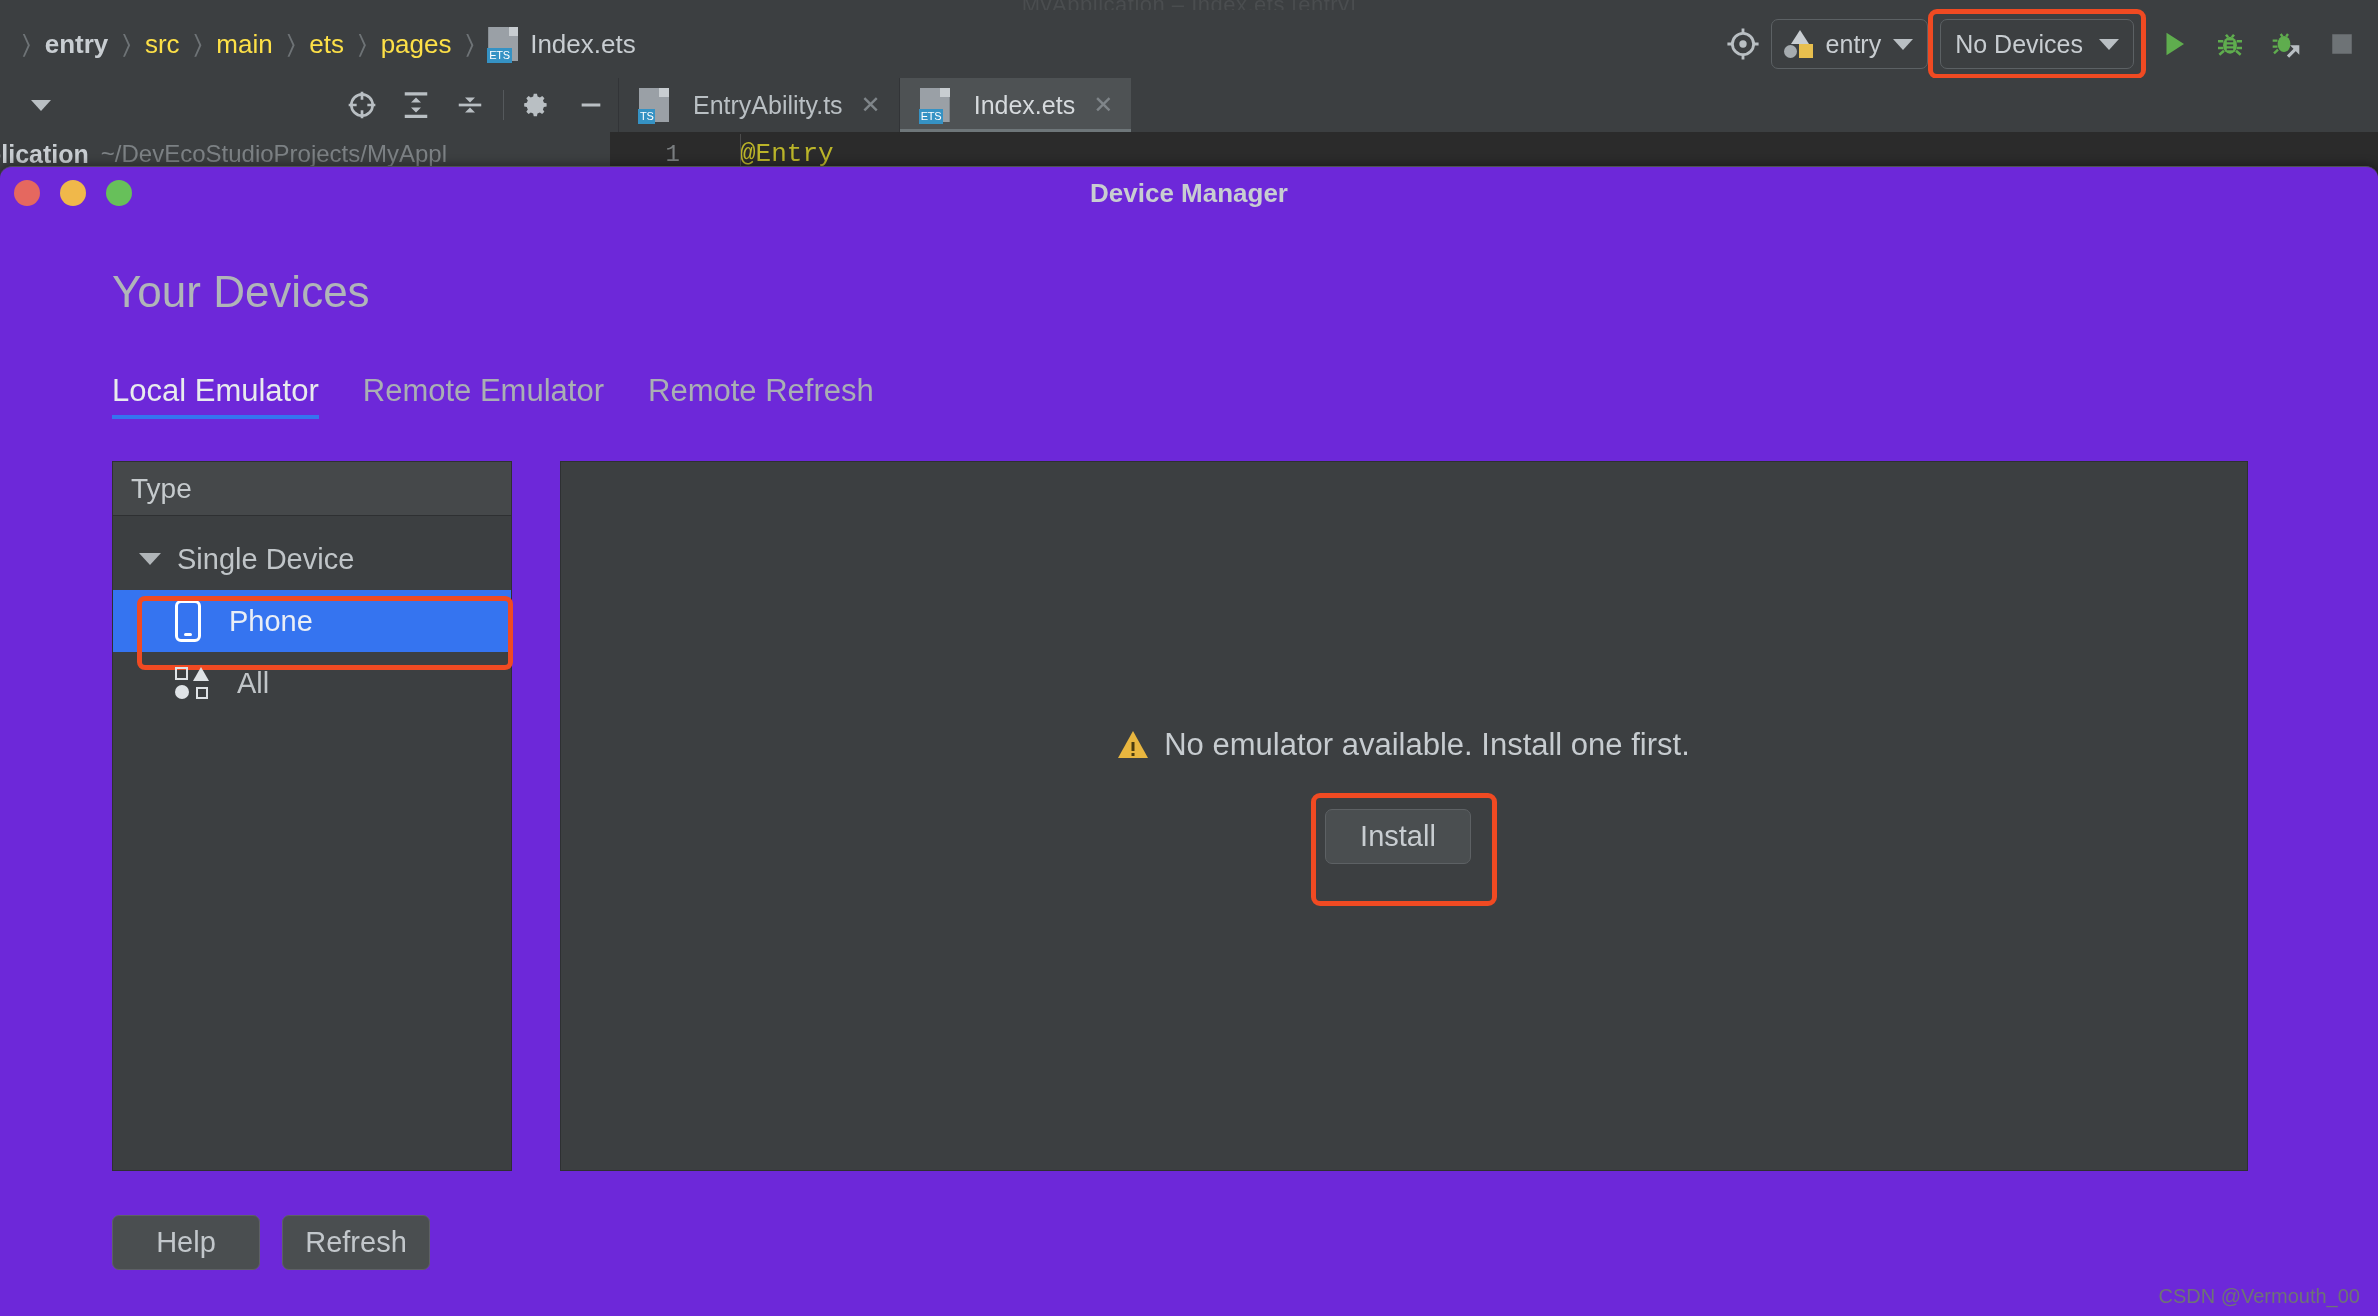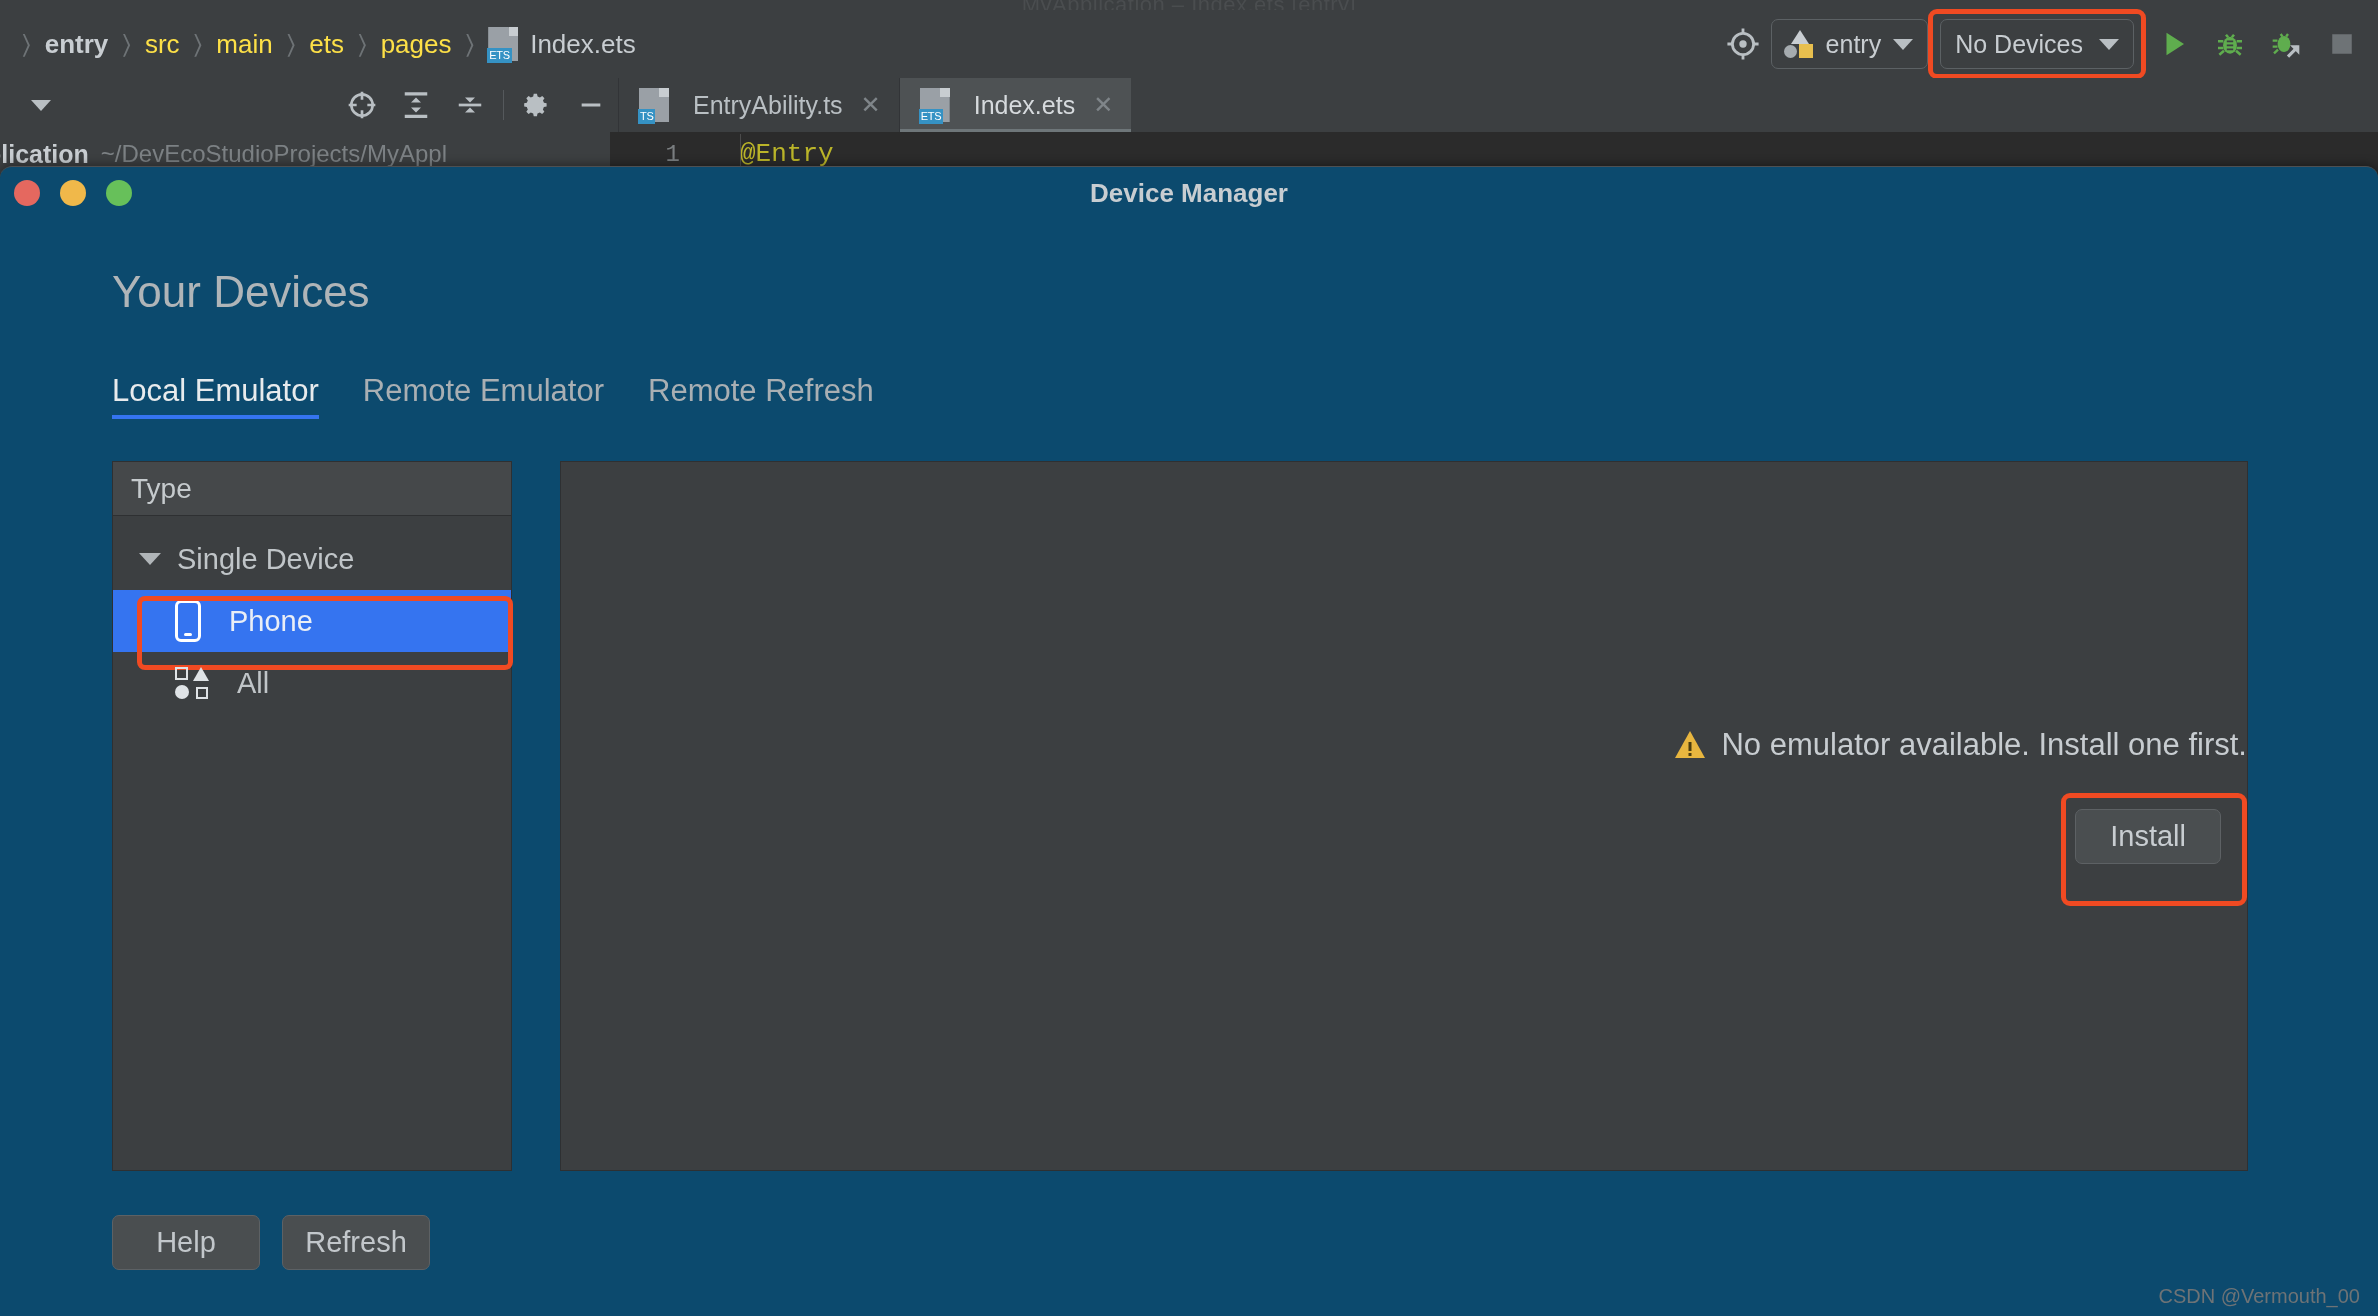--- a/index.html
+++ b/index.html
@@ -128,21 +128,21 @@
   }
   .code-line {
     color: #bbb529; font-size: 26px; font-family: "Liberation Mono", monospace;
     margin-left: 30px;
   }
   .gutter-sep { position: absolute; left: 130px; top: 2px; bottom: 2px; width: 1px; background: #4b4b4b; }
 
   
   .dialog {
     position: absolute; top: 166px; left: 0; width: 2378px; height: 1150px;
-    background: #0c4a6e; border-top-left-radius: 12px; border-top-right-radius: 12px;
+    background: #6d28d9; border-top-left-radius: 12px; border-top-right-radius: 12px;
     border-top: 1px solid #4d5052;
     box-shadow: 0 -2px 10px rgba(0,0,0,.35);
   }
   .dlg-titlebar {
     position: relative; height: 52px; display: flex; align-items: center;
   }
   .traffic { position: absolute; left: 14px; display: flex; gap: 20px; align-items: center; }
   .tl { width: 26px; height: 26px; border-radius: 50%; }
   .tl.red { background: #e5685f; }
   .tl.yellow { background: #f0b84a; }
@@ -206,21 +206,21 @@
     position: relative; flex: none;
   }
   .ico-phone::after {
     content: ""; position: absolute; left: 50%; transform: translateX(-50%);
     bottom: 3px; width: 8px; height: 3px; background: #ffffff; border-radius: 2px;
   }
 
   .content-panel {
     flex: 1; margin-right: 130px; height: 710px;
     border: 1px solid #2e3032; background: #3c3f41;
-    display: flex; flex-direction: column; align-items: flex-end; justify-content: center;
+    display: flex; flex-direction: column; align-items: center; justify-content: center;
   }
   .empty-msg {
     display: flex; align-items: center; gap: 16px;
     color: #c7ccd0; font-size: 31px;
   }
   .warn-ico { position: relative; width: 30px; height: 28px; flex: none; }
   .warn-ico .t {
     position: absolute; inset: 0; width: 0; height: 0;
     border-left: 15px solid transparent; border-right: 15px solid transparent;
     border-bottom: 27px solid #e8b63f;

